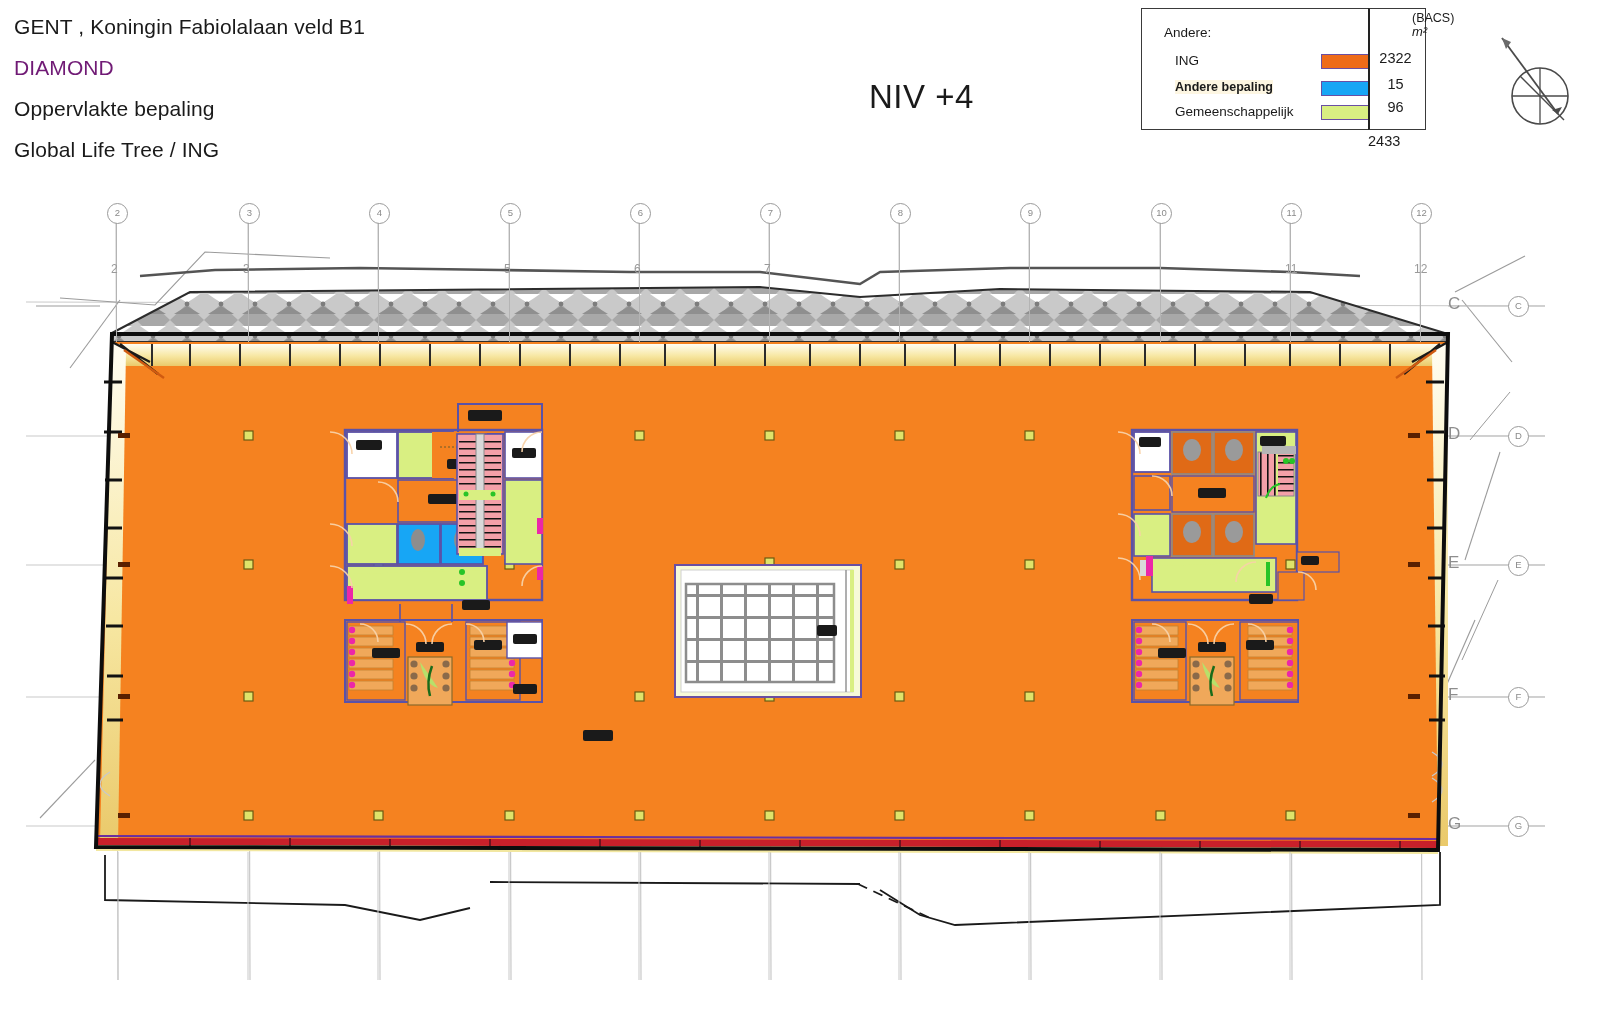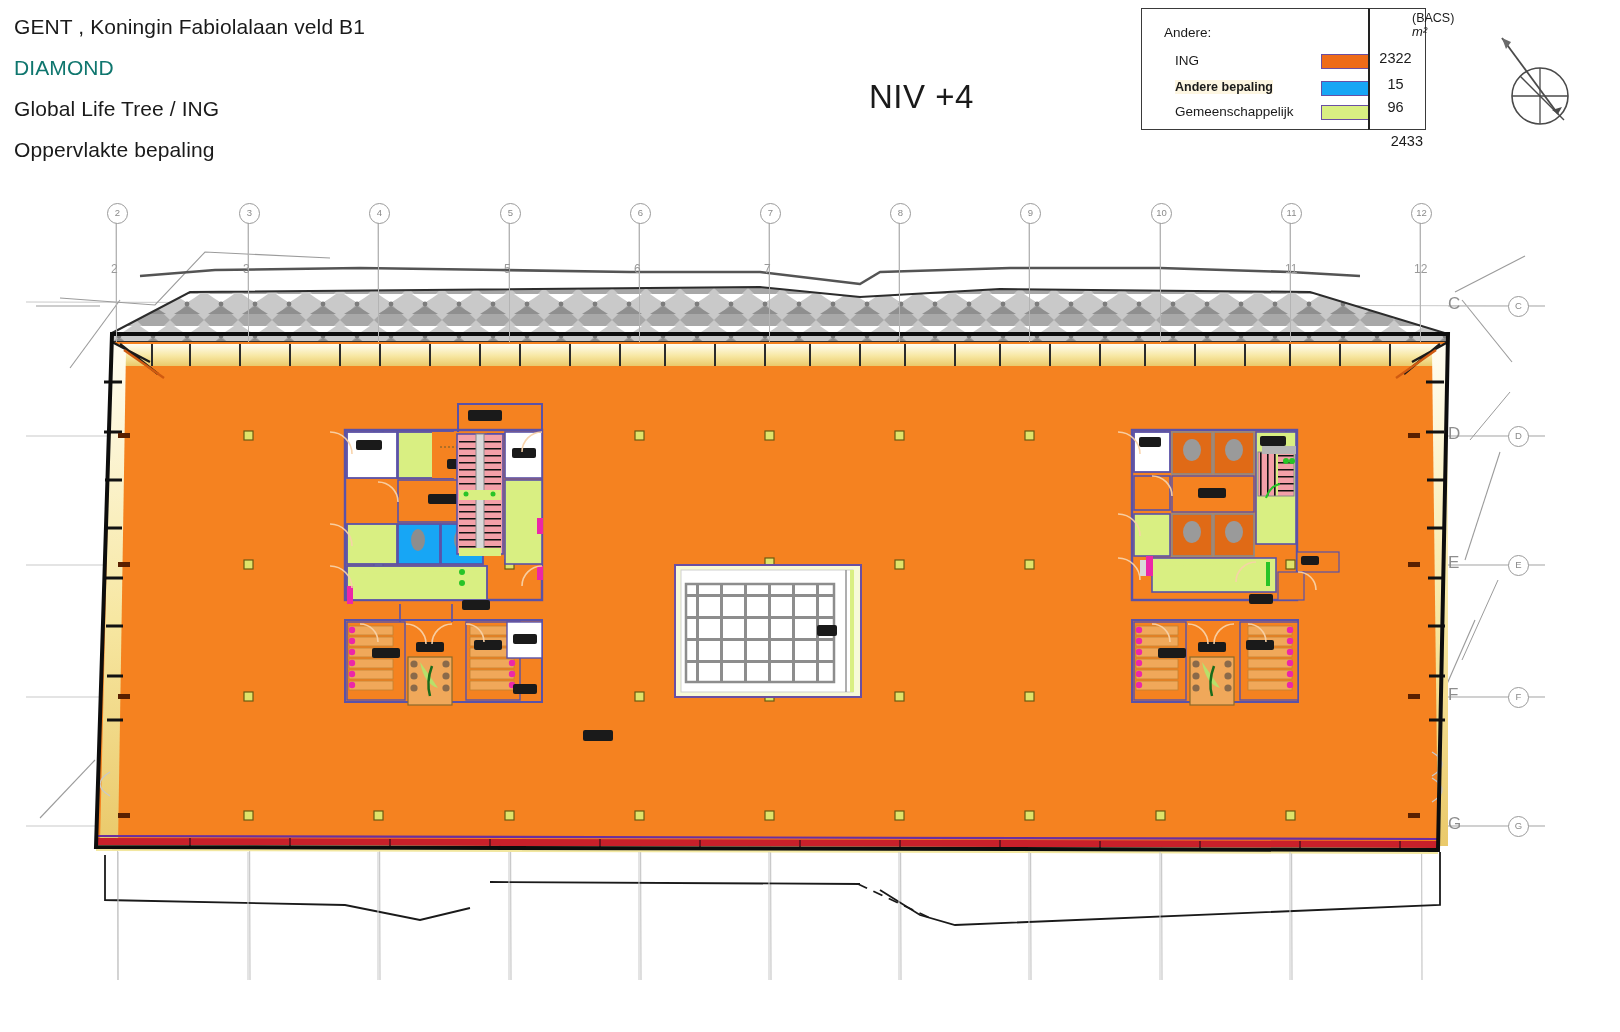--- a/index.html
+++ b/index.html
@@ -3,64 +3,64 @@
 <meta charset="utf-8">
 <title>Floor Plan NIV +4</title>
 <style>
   html,body{margin:0;padding:0;background:#ffffff;}
   body{width:1620px;height:1032px;position:relative;overflow:hidden;
        font-family:"Liberation Sans", sans-serif;color:#1a1a1a;}
 
   
   #title-block{position:absolute;left:14px;top:6px;width:620px;}
   .title-line{font-size:21px;line-height:41px;white-space:nowrap;letter-spacing:.1px;}
-  .title-red{color:#0f766e;}
+  .title-red{color:#701a75;}
 
   
   #sheet-title{position:absolute;left:869px;top:78px;font-size:33px;letter-spacing:.5px;}
 
   
   #legend{position:absolute;left:1141px;top:8px;width:280px;height:120px;
           border:1.6px solid #3a3a3a;background:#fff;}
   #legend-inner{position:relative;width:100%;height:100%;}
   .lg-title{position:absolute;left:22px;top:16px;font-size:13.5px;}
   .lg-row{position:absolute;left:22px;height:18px;}
   .lg-label{position:absolute;left:11px;top:0;font-size:13.5px;white-space:nowrap;}
   .lg-label.bold{font-weight:bold;font-size:12.5px;background:#fdf6e2;}
   .lg-swatch{position:absolute;left:157px;top:1px;width:72px;height:15px;
              border:1.4px solid #6a4fa3;box-sizing:border-box;}
   #legend-col{position:absolute;left:1368px;top:8px;width:55px;height:120px;
               border:1.6px solid #3a3a3a;border-left:2.2px solid #222;background:#fff;}
   .lgv{position:absolute;left:0;width:100%;text-align:center;font-size:14.5px;}
   #legend-unit{position:absolute;left:1368px;top:11px;width:55px;text-align:left;
                font-size:12.5px;margin-left:44px;}
   #legend-unit small{display:block;font-size:13px;margin-top:-1px;font-style:italic;}
-  #legend-total{position:absolute;left:1368px;top:133px;width:55px;text-align:right;font-size:14.5px;}
+  #legend-total{position:absolute;left:1368px;top:133px;width:55px;text-align:left;font-size:14.5px;}
 
   
   #compass{position:absolute;left:1478px;top:24px;width:110px;height:110px;}
 
   
   #drawing{position:absolute;left:0;top:0;width:1620px;height:1032px;}
 
   
   .bubble{position:absolute;width:19px;height:19px;border:1.1px solid #9a9a9a;border-radius:50%;
           background:#fff;font-size:9.5px;line-height:18px;text-align:center;color:#8a8a8a;}
   .bubble-stem{position:absolute;width:1px;background:#b4b4b4;}
   .rowletter{position:absolute;font-size:17px;color:#8d8d8d;}
   .gridnum{position:absolute;font-size:12px;color:#9a9a9a;}
 </style>
 </head>
 <body>
 
 <div id="title-block">
   <div class="title-line">GENT , Koningin Fabiolalaan veld B1</div>
   <div class="title-line title-red">DIAMOND</div>
+  <div class="title-line">Oppervlakte bepaling</div>
   <div class="title-line">Global Life Tree  /    ING</div>
-  <div class="title-line">Oppervlakte bepaling</div>
 </div>
 
 <div id="sheet-title">NIV +4</div>
 
 <div id="legend">
   <div id="legend-inner">
     <div class="lg-title">Andere:</div>
 
     <div class="lg-row" style="top:44px">
       <span class="lg-label">ING</span>

